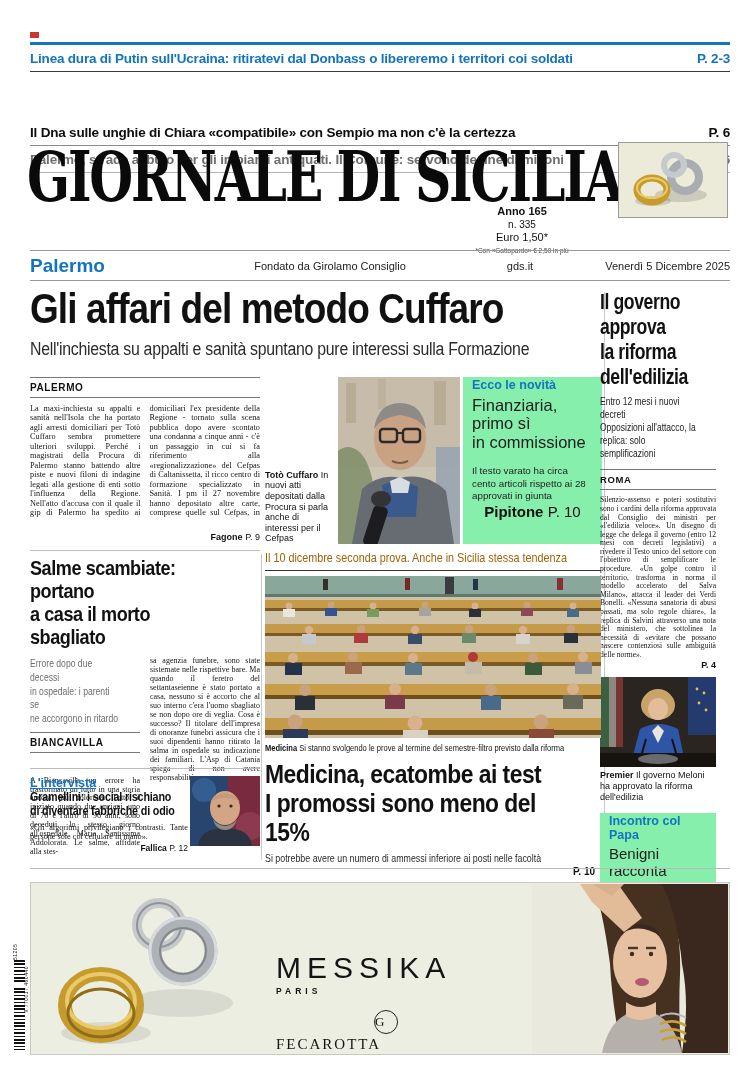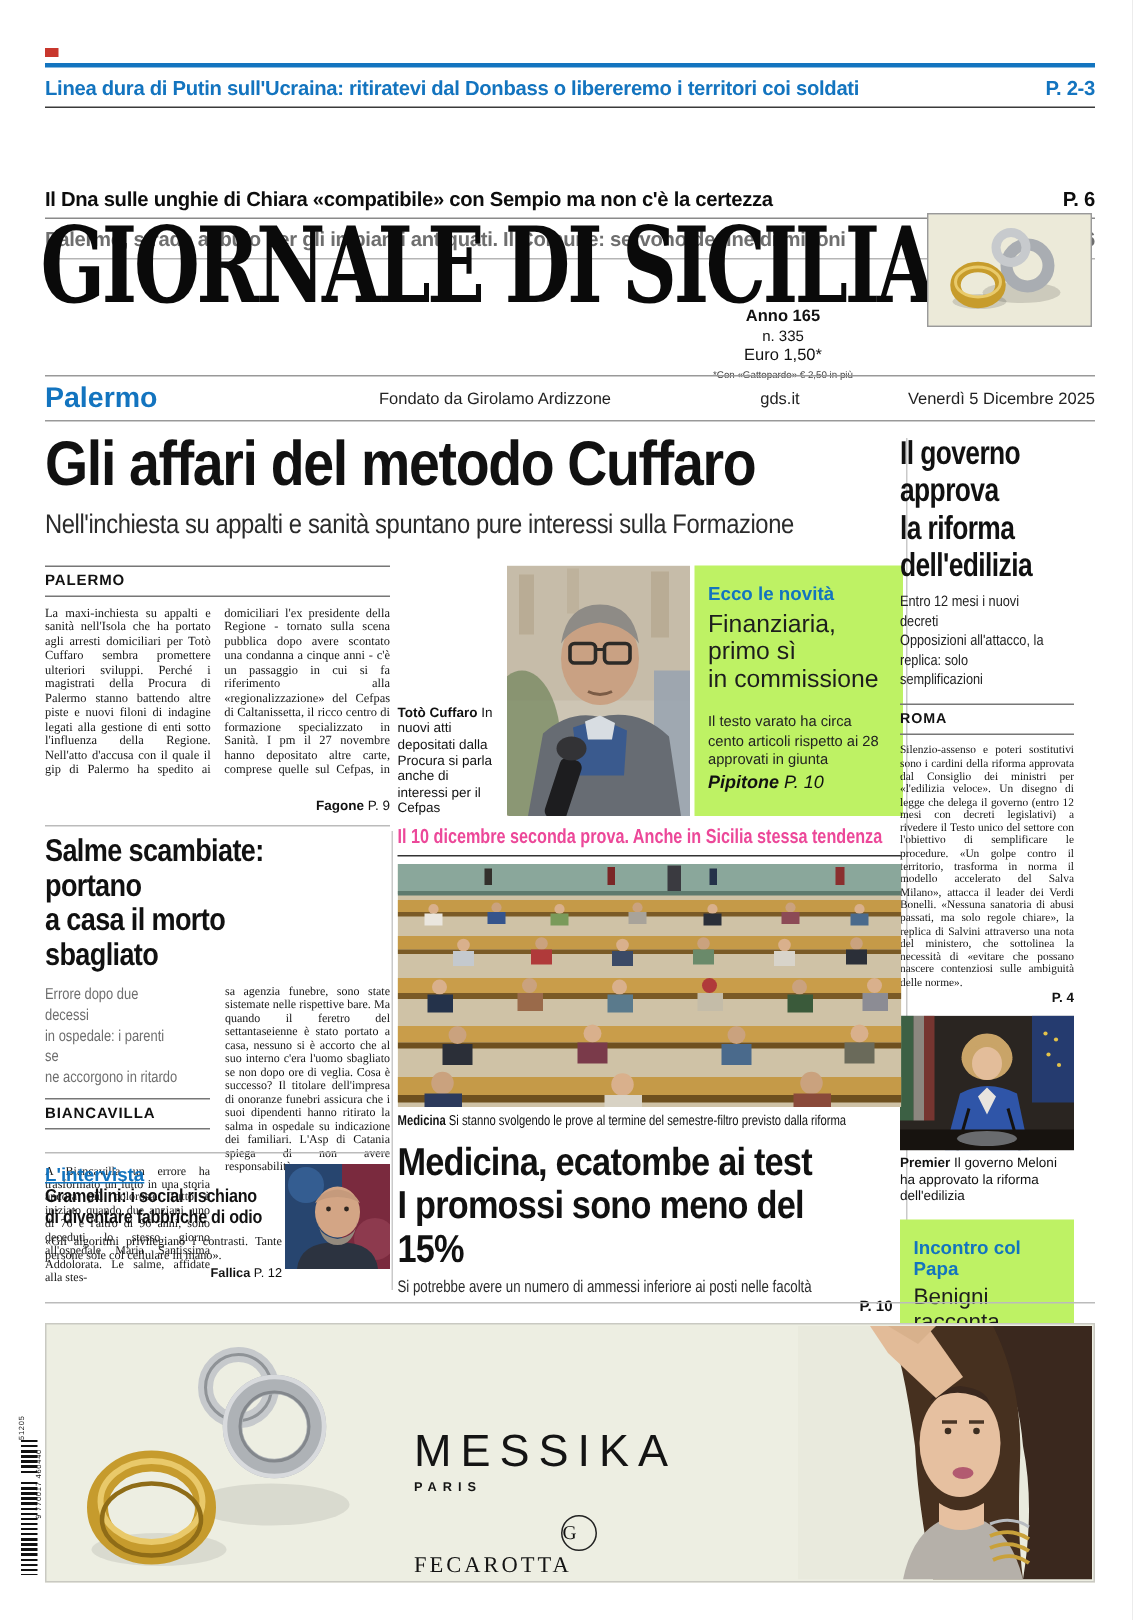--- a/index.html
+++ b/index.html
@@ -49,26 +49,26 @@
         font-size:10px;font-weight:bold;letter-spacing:0.6px;}
   .serifbody{font-family:"Liberation Serif",serif;text-align:justify;color:#151515;}
   #lead-body{margin-top:6px;font-size:8.3px;line-height:1.14;column-count:2;column-gap:9px;
         height:118px;overflow:hidden;}
   .byline{position:absolute;right:0;bottom:2px;font-size:9px;}
   .byline b{font-weight:bold;padding-left:46px;}
   #lead-photo-cell{width:197px;position:relative;margin-left:3px;}
   #lead-caption{position:absolute;left:2px;bottom:0;width:66px;font-size:9px;line-height:1.18;}
   .capt-title{font-weight:bold;}
   #lead-photo{position:absolute;right:0;top:0;width:122px;height:167px;overflow:hidden;}
-  .graybox{background:#bef264;padding:12px 9px;box-sizing:border-box;}
+  .graybox{background:#86efac;padding:1px 9px;box-sizing:border-box;}
   #fin-box{width:139px;height:167px;margin-left:3px;position:relative;}
   .boxkicker{color:#1374bf;font-weight:bold;font-size:12.5px;}
   #fin-head{margin-top:4px;font-size:16.5px;line-height:1.12;white-space:pre-line;color:#1d1d1d;}
   #fin-body{margin-top:14px;font-size:9.8px;line-height:1.25;color:#222;}
-  #fin-byline{text-align:left;font-size:12px;margin-top:1px;font-style:italic;}
+  #fin-byline{text-align:center;font-size:15px;margin-top:1px;}
 
   
   .vrule{width:1px;background:#c9c9c9;}
   #vrule-main{left:604px;top:292px;height:568px;}
   #vrule-2{left:261px;top:554px;height:306px;}
   #bottomrule{left:30px;top:868px;width:700px;height:1px;background:#bbb;}
 
   
   #rightcol{left:600px;top:290px;width:116px;}
   #ed-head{font-size:22px;font-weight:bold;line-height:1.13;letter-spacing:-0.5px;
@@ -102,21 +102,21 @@
   #int-text{width:152px;}
   #int-kicker{color:#1374bf;font-weight:bold;font-size:12.5px;text-decoration:underline;}
   #int-head{font-size:12.5px;font-weight:bold;line-height:1.15;letter-spacing:-0.2px;
         transform:scaleX(0.86);transform-origin:left top;width:176px;}
   #int-body{margin-top:4px;font-size:8.2px;line-height:1.18;width:158px;}
   #int-byline{text-align:right;font-size:8.5px;margin-top:1px;width:158px;}
   #int-photo{width:70px;height:70px;overflow:hidden;}
 
   
   #medicina{left:265px;top:550px;width:336px;}
-  #med-kicker{color:#ec4899;font-weight:bold;font-size:13.5px;padding-bottom:5px;
+  #med-kicker{color:#a16207;font-weight:normal;font-size:13.5px;padding-bottom:5px;
         border-bottom:1.5px solid #333;transform-origin:left top;white-space:nowrap;}
   #med-kicker span{display:inline-block;transform:scaleX(0.8);transform-origin:left top;}
   #med-photo{margin-top:5px;width:336px;height:162px;overflow:hidden;}
   #med-caption{margin-top:4px;font-size:9.5px;white-space:nowrap;
         transform:scaleX(0.79);transform-origin:left top;}
   #med-head{margin-top:7px;font-size:26px;font-weight:bold;line-height:1.12;
         letter-spacing:-0.6px;white-space:pre-line;transform:scaleX(0.88);transform-origin:left top;}
   #med-dek{margin-top:5px;font-size:11.2px;color:#2b2b2b;white-space:nowrap;
         transform:scaleX(0.79);transform-origin:left top;}
   #med-page{text-align:right;font-weight:bold;font-size:10px;margin-top:2px;margin-right:6px;}
@@ -182,21 +182,21 @@
   </div>
   <div id="edition" class="abs">
     <div class="anno">Anno 165</div>
     <div class="numero">n. 335</div>
     <div class="prezzo">Euro 1,50*</div>
     <div class="nota">*Con «Gattopardo» € 2,50 in più</div>
   </div>
 
   <div id="datebar" class="abs">
     <div class="edname">Palermo</div>
-    <div class="founded">Fondato da Girolamo Ardizzone</div>
+    <div class="founded">Fondato da Girolamo Consiglio</div>
     <div class="site">gds.it</div>
     <div class="date">Venerdì 5 Dicembre 2025</div>
   </div>
 
   <div id="vrule-main" class="abs vrule"></div>
   <div id="vrule-2" class="abs vrule"></div>
 
   <div id="lead" class="abs">
     <div id="lead-head">Gli affari del metodo Cuffaro</div>
     <div id="lead-dek">Nell'inchiesta su appalti e sanità spuntano pure interessi sulla Formazione</div>

